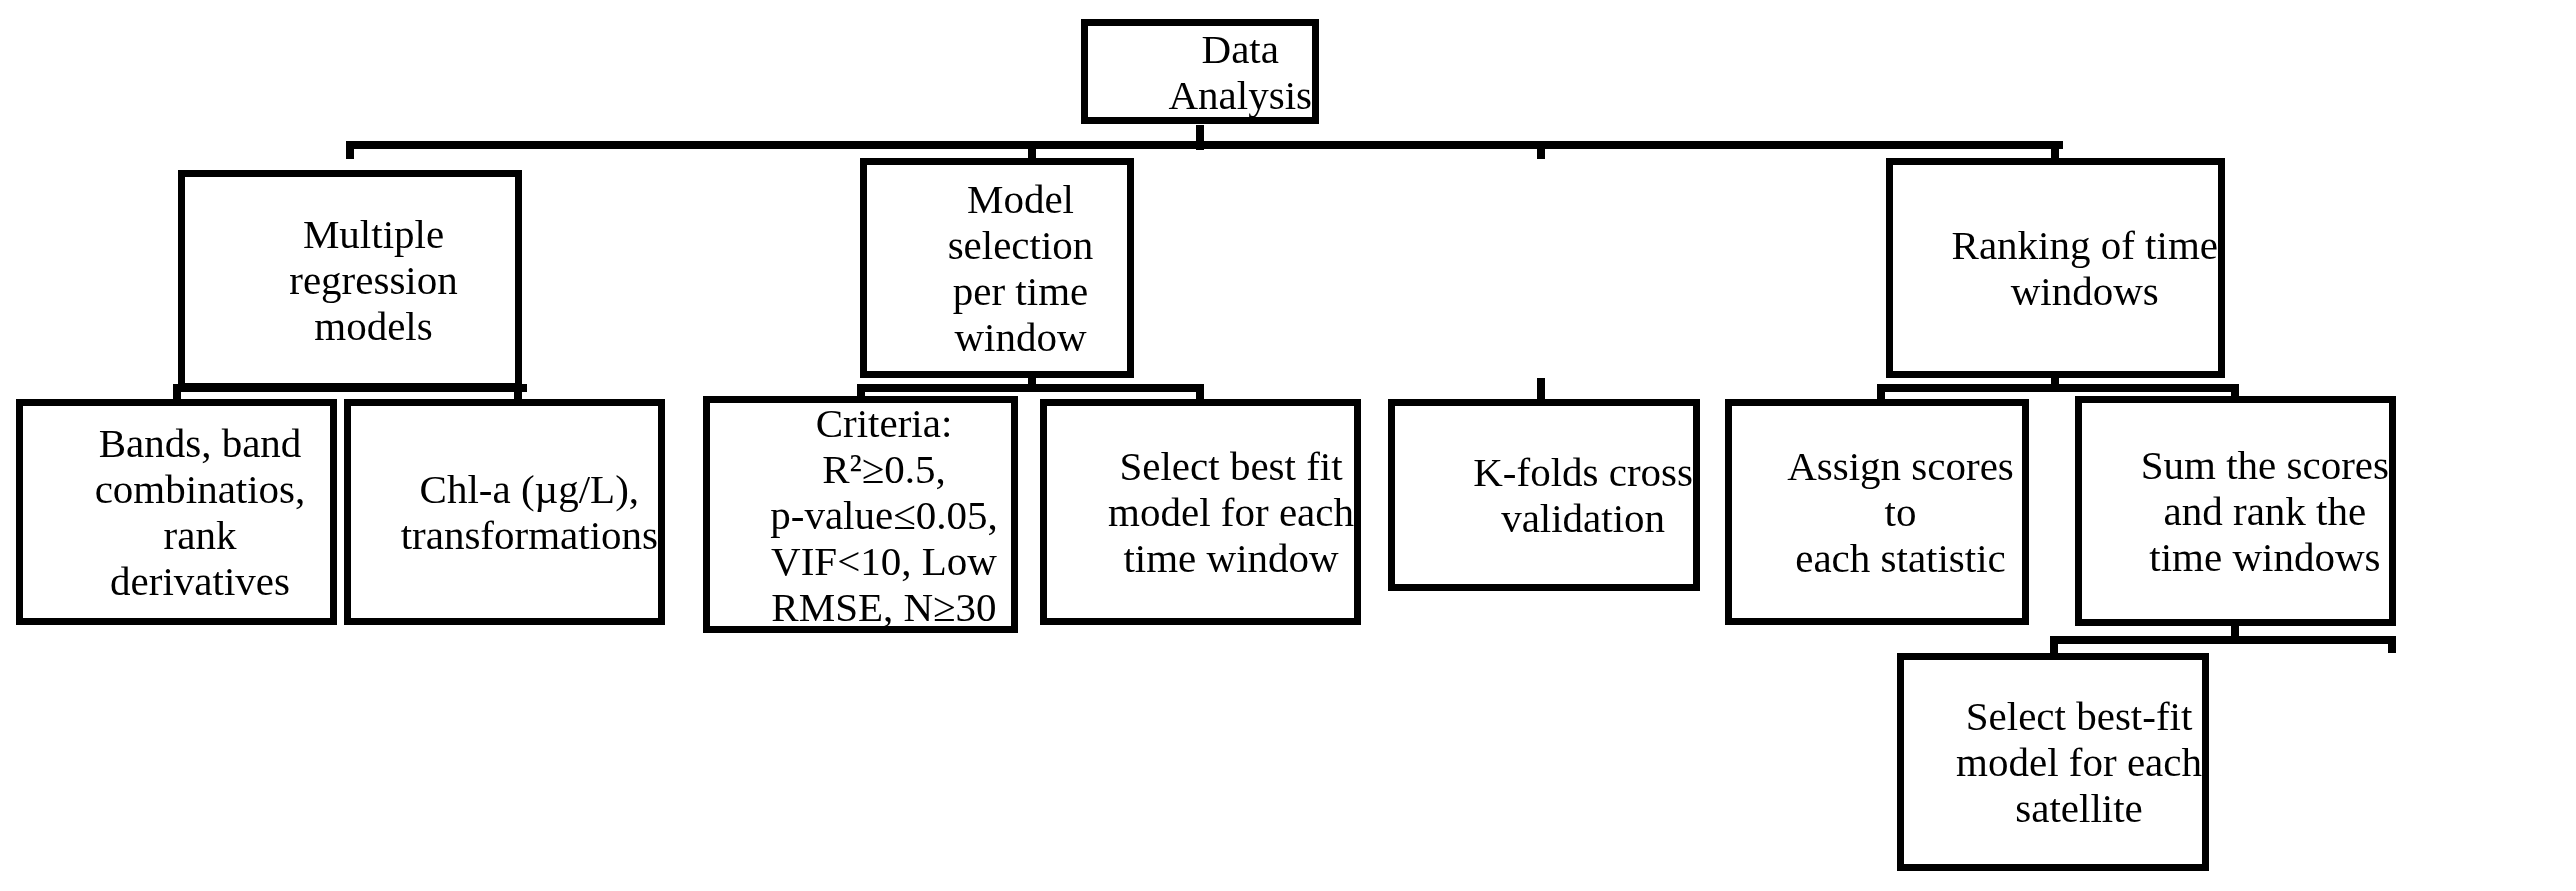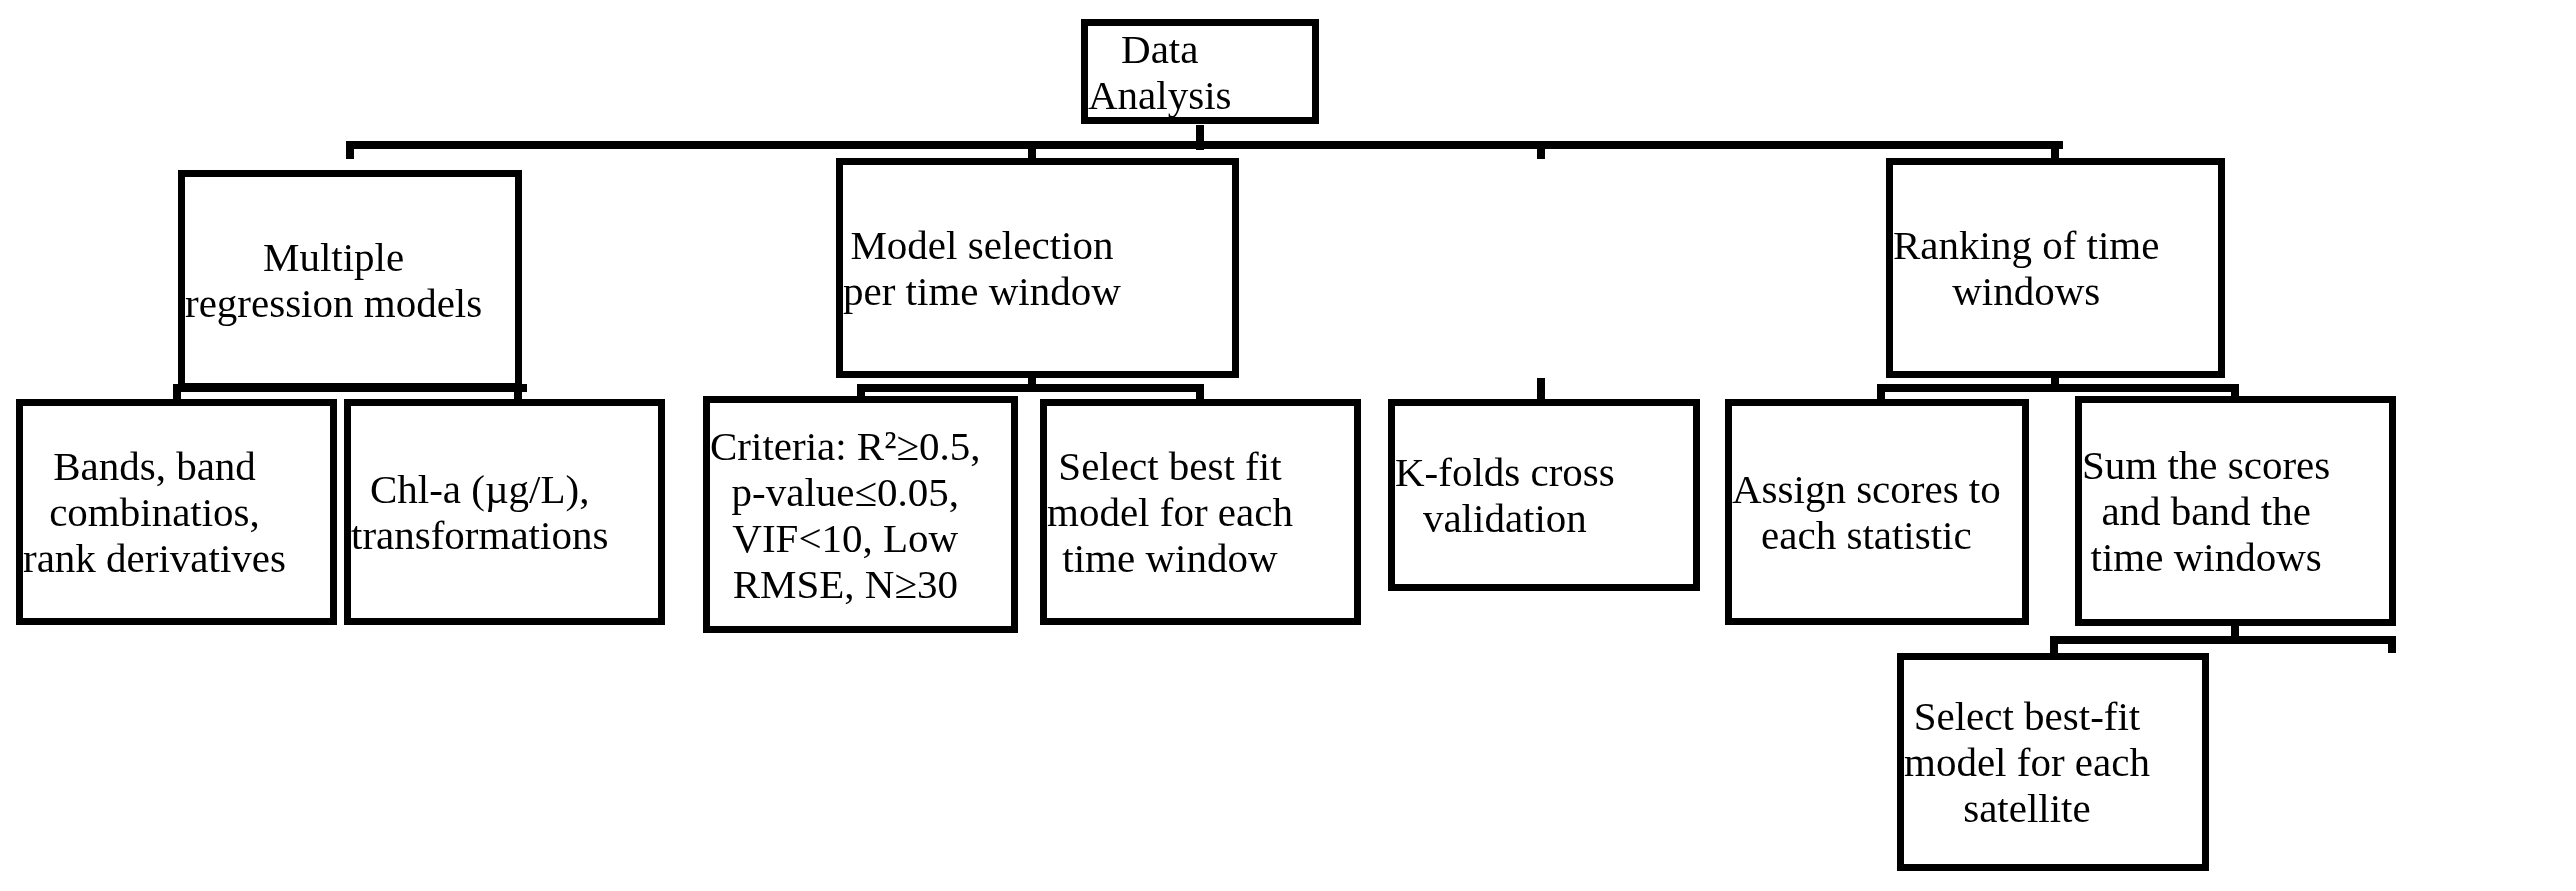--- a/index.html
+++ b/index.html
@@ -22,22 +22,23 @@
     background: #000000;
   }
   
   .node {
     position: absolute;
     box-sizing: border-box;
     border: 7.8px solid #000000;
     background: #ffffff;
     display: flex;
     align-items: center;
-    justify-content: flex-start;
+    justify-content: flex-end;
     text-align: center;
+    padding-left: 47px;
   }
   .node .lbl {
     display: block;
     white-space: pre-line;
     font-size: 41px;
     line-height: 46px;
     color: #000000;
   }
 </style>
 </head>
@@ -76,21 +77,21 @@
 
   <div class="node" style="left:1081px;top:19.4px;width:238px;height:105px">
     <span class="lbl">Data
 Analysis</span>
   </div>
 
   <div class="node" style="left:178px;top:170px;width:344px;height:220px">
     <span class="lbl">Multiple
 regression models</span>
   </div>
-  <div class="node" style="left:836px;top:158px;width:403px;height:220px">
+  <div class="node" style="left:860px;top:158px;width:274px;height:220px">
     <span class="lbl">Model selection
 per time window</span>
   </div>
   <div class="node" style="left:1886px;top:158px;width:339px;height:220px">
     <span class="lbl">Ranking of time
 windows</span>
   </div>
 
   <div class="node" style="left:16px;top:399px;width:321px;height:226px">
     <span class="lbl">Bands, band
@@ -115,21 +116,21 @@
   <div class="node" style="left:1388px;top:399px;width:312px;height:192px">
     <span class="lbl">K-folds cross
 validation</span>
   </div>
   <div class="node" style="left:1725px;top:399px;width:304px;height:226px">
     <span class="lbl">Assign scores to
 each statistic</span>
   </div>
   <div class="node" style="left:2075px;top:396px;width:321px;height:230px">
     <span class="lbl">Sum the scores
-and band the
+and rank the
 time windows</span>
   </div>
 
   <div class="node" style="left:1897px;top:653px;width:312px;height:218px">
     <span class="lbl">Select best-fit
 model for each
 satellite</span>
   </div>
 
 </div>

